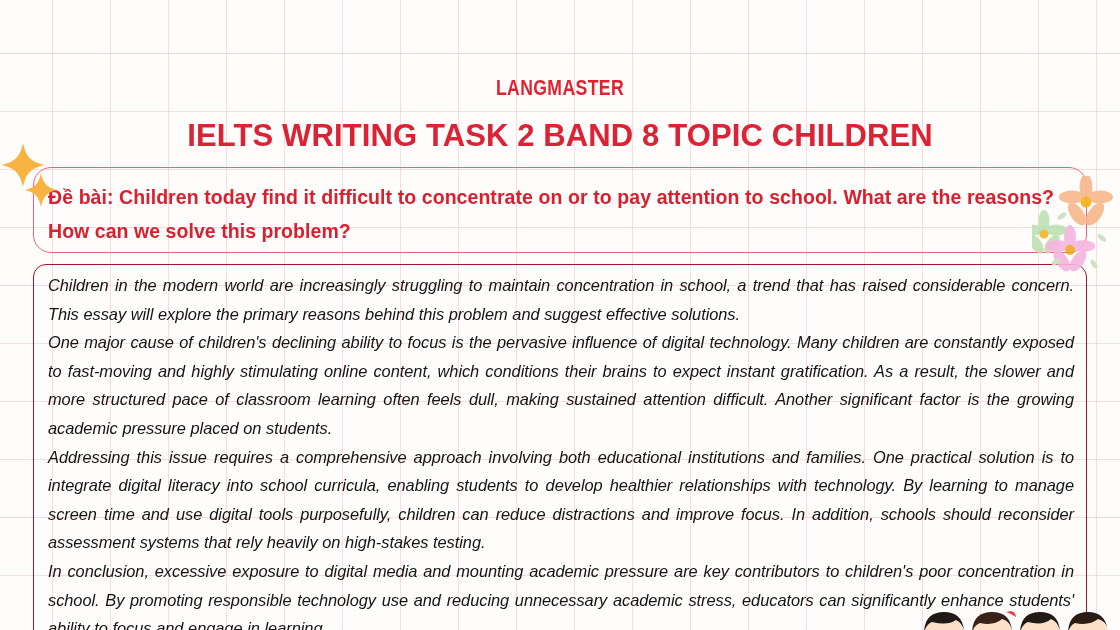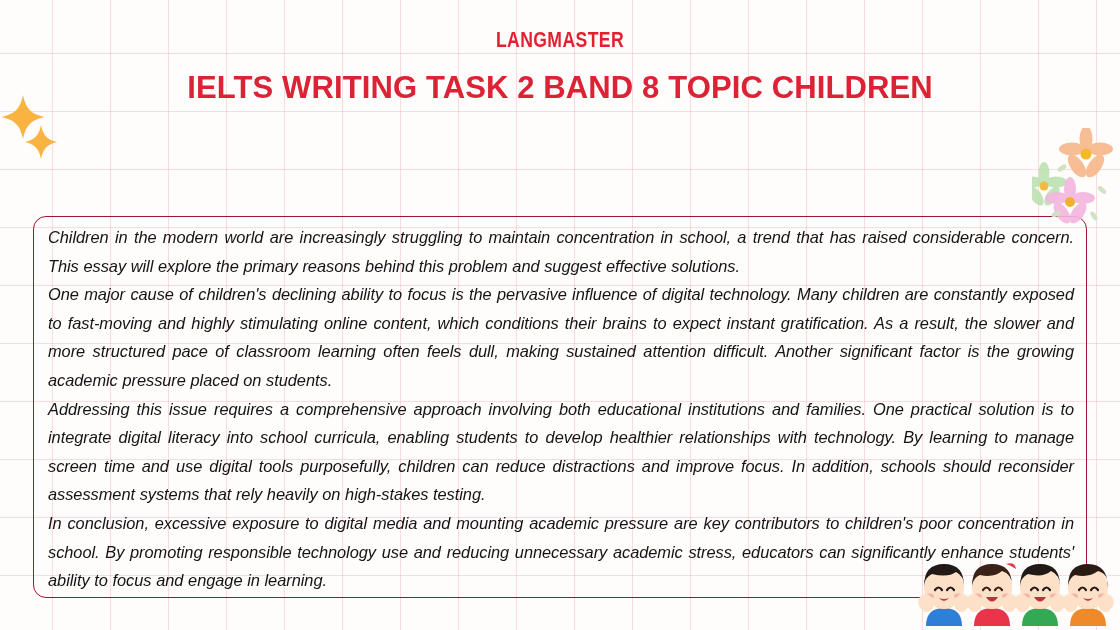--- a/index.html
+++ b/index.html
@@ -24,20 +24,21 @@
     background-size: 58px 58px;
     background-position: -6px -5px;
     z-index: 0;
   }
 
   #page {
     position: relative;
     z-index: 2;
     width: 1120px;
     height: 450px;
+    margin-top: 48px;
   }
 
   
   #logo {
     position: absolute;
     top: 27px;
     left: 0;
     width: 1120px;
     text-align: center;
     font-size: 22px;
@@ -158,20 +159,23 @@
     <svg width="46" height="46" viewBox="0 0 46 46">
       <path d="M23 1 C26 15 31 20 45 23 C31 26 26 31 23 45 C20 31 15 26 1 23 C15 20 20 15 23 1 Z" fill="#f9b340"></path>
     </svg>
   </span>
   <span class="sparkle" id="sparkle-small">
     <svg width="34" height="36" viewBox="0 0 34 36">
       <path d="M17 1 C19.2 11.5 22.8 15.5 33 18 C22.8 20.5 19.2 24.5 17 35 C14.8 24.5 11.2 20.5 1 18 C11.2 15.5 14.8 11.5 17 1 Z" fill="#f9b340"></path>
     </svg>
   </span>
 
+  <div id="prompt-box">
+    <div id="prompt-text">Đề bài: Children today find it difficult to concentrate on or to pay attention to school. What are the reasons? How can we solve this problem?</div>
+  </div>
 
   <div id="flowers">
     <svg width="88" height="100" viewBox="0 0 88 100">
       <g opacity="0.92">
         <g transform="translate(54,26)">
           <ellipse cx="0" cy="-15" rx="6.5" ry="13" fill="#f7b98e"></ellipse>
           <ellipse cx="14" cy="-5" rx="13" ry="6.5" fill="#f7b98e"></ellipse>
           <ellipse cx="9" cy="12" rx="6.5" ry="13" transform="rotate(35 9 12)" fill="#f7b98e"></ellipse>
           <ellipse cx="-9" cy="12" rx="6.5" ry="13" transform="rotate(-35 -9 12)" fill="#f7b98e"></ellipse>
           <ellipse cx="-14" cy="-5" rx="13" ry="6.5" fill="#f7b98e"></ellipse>

